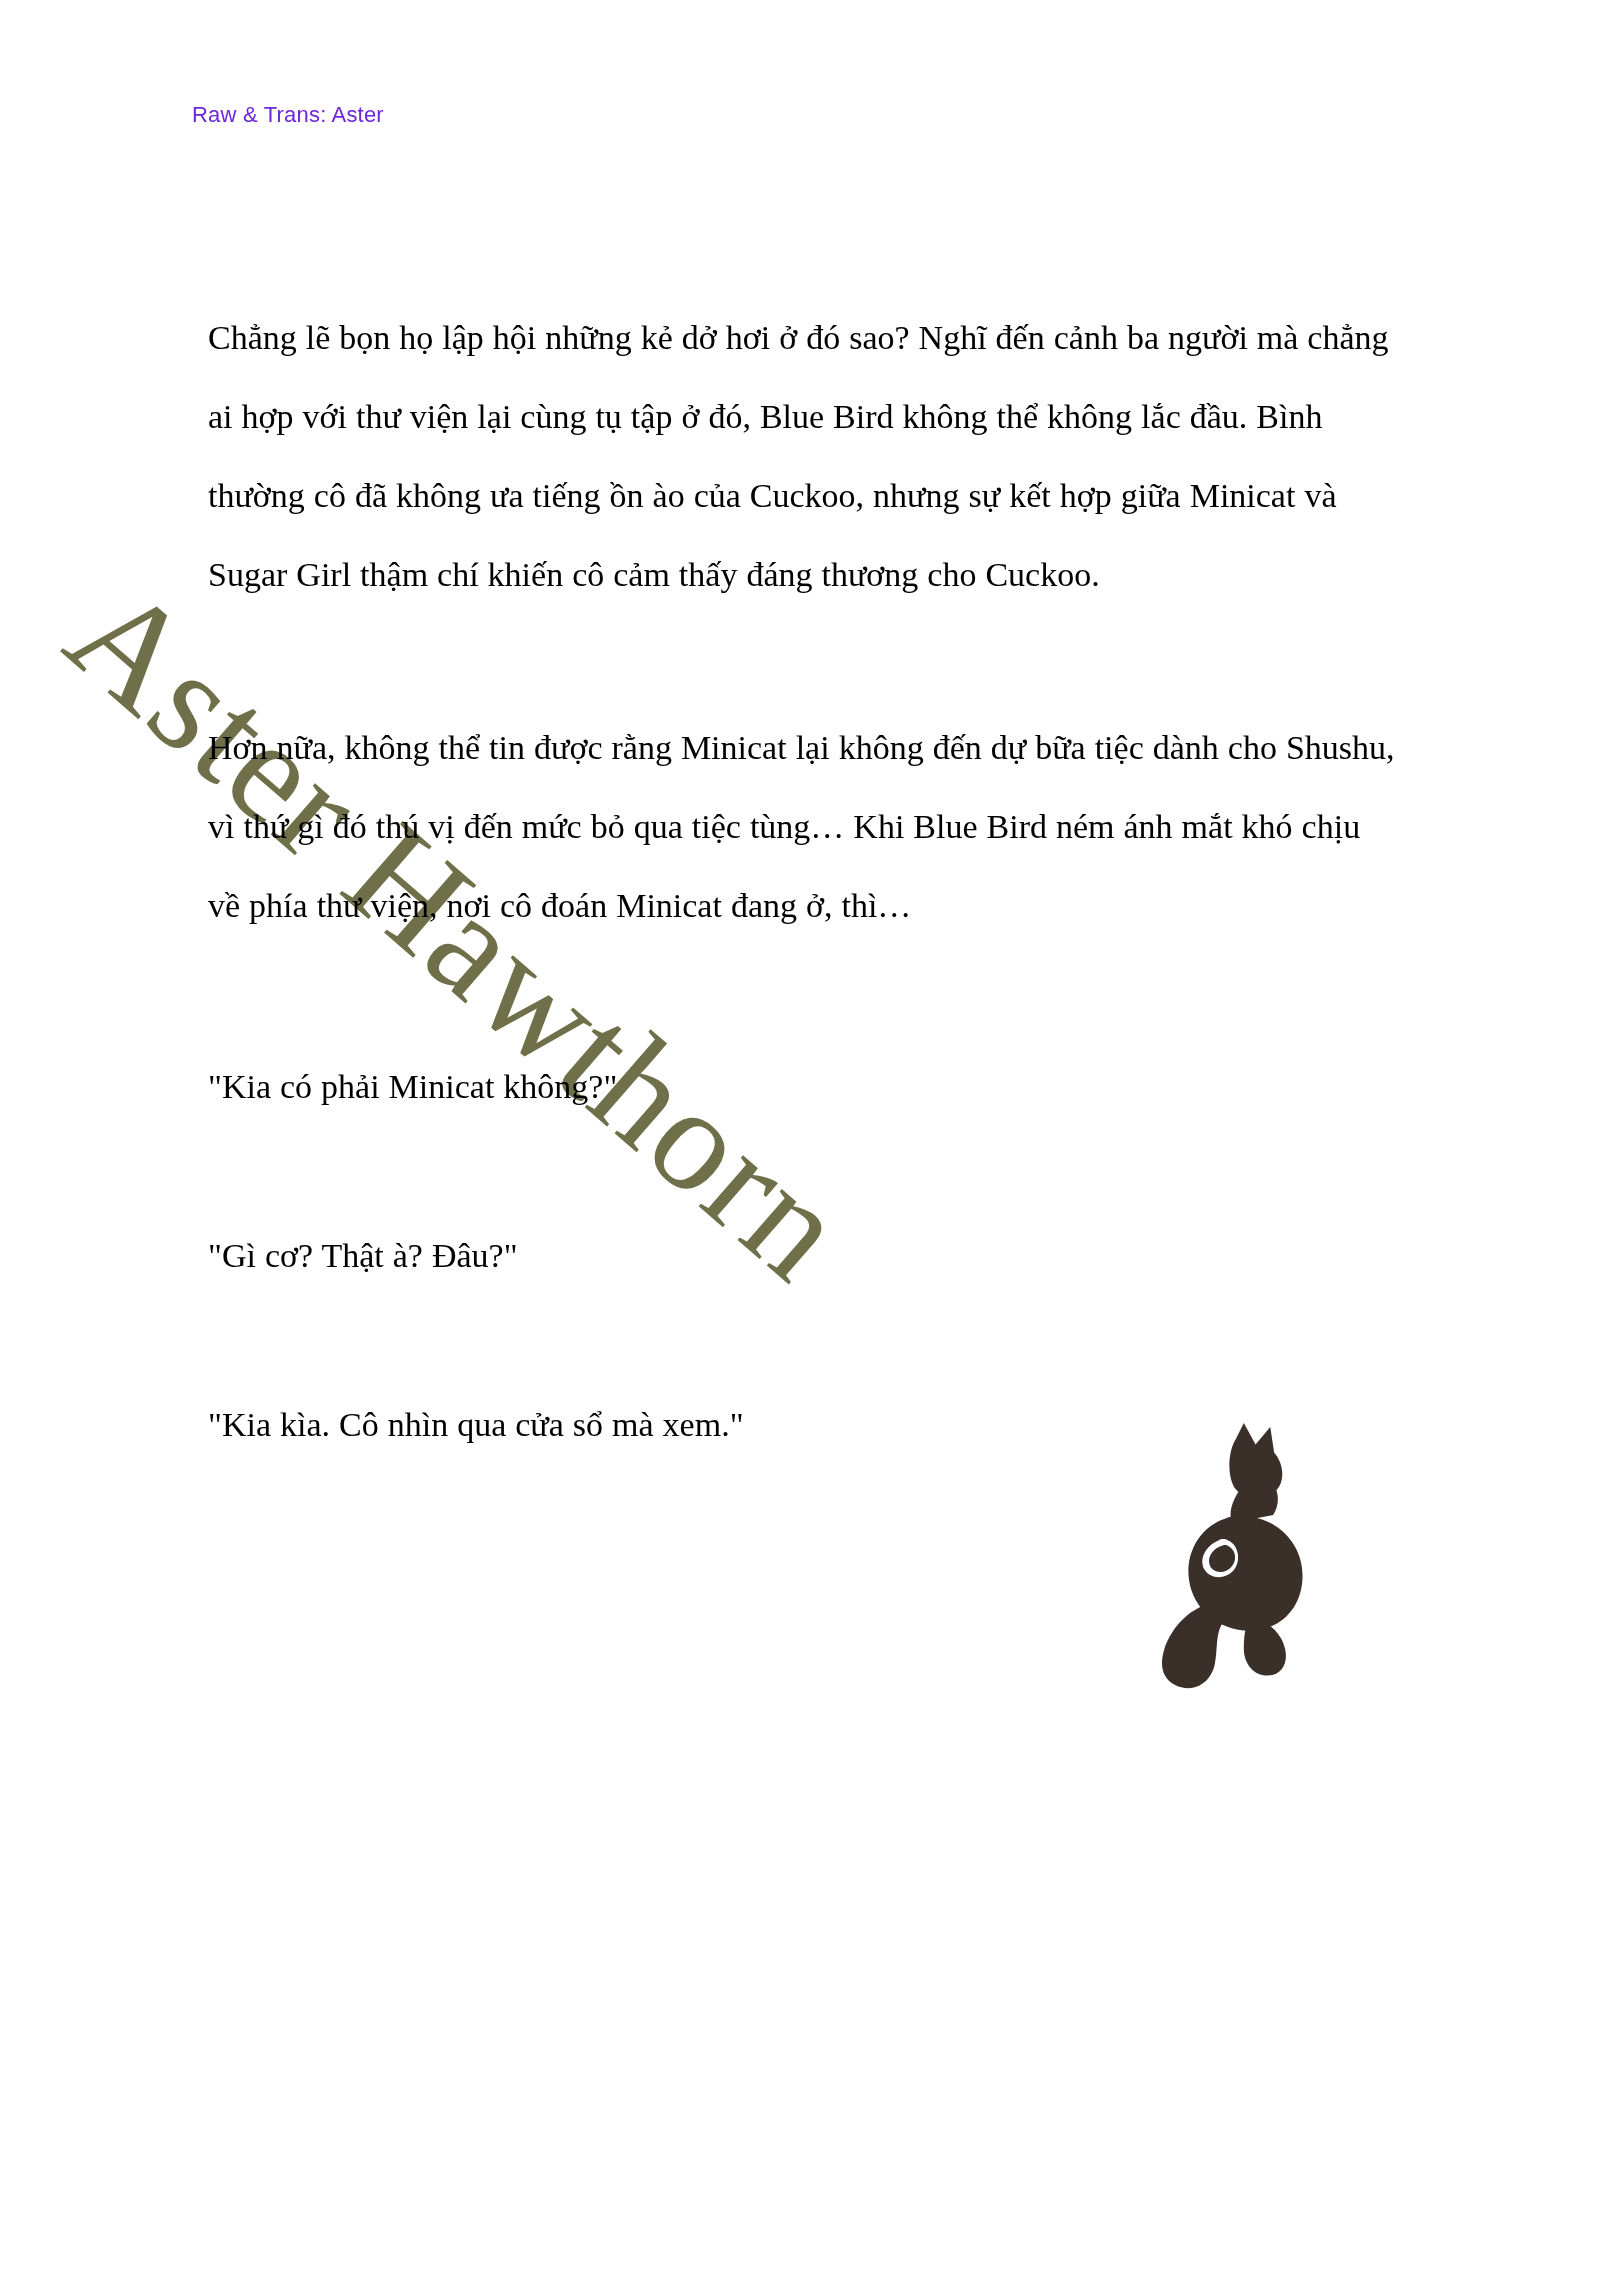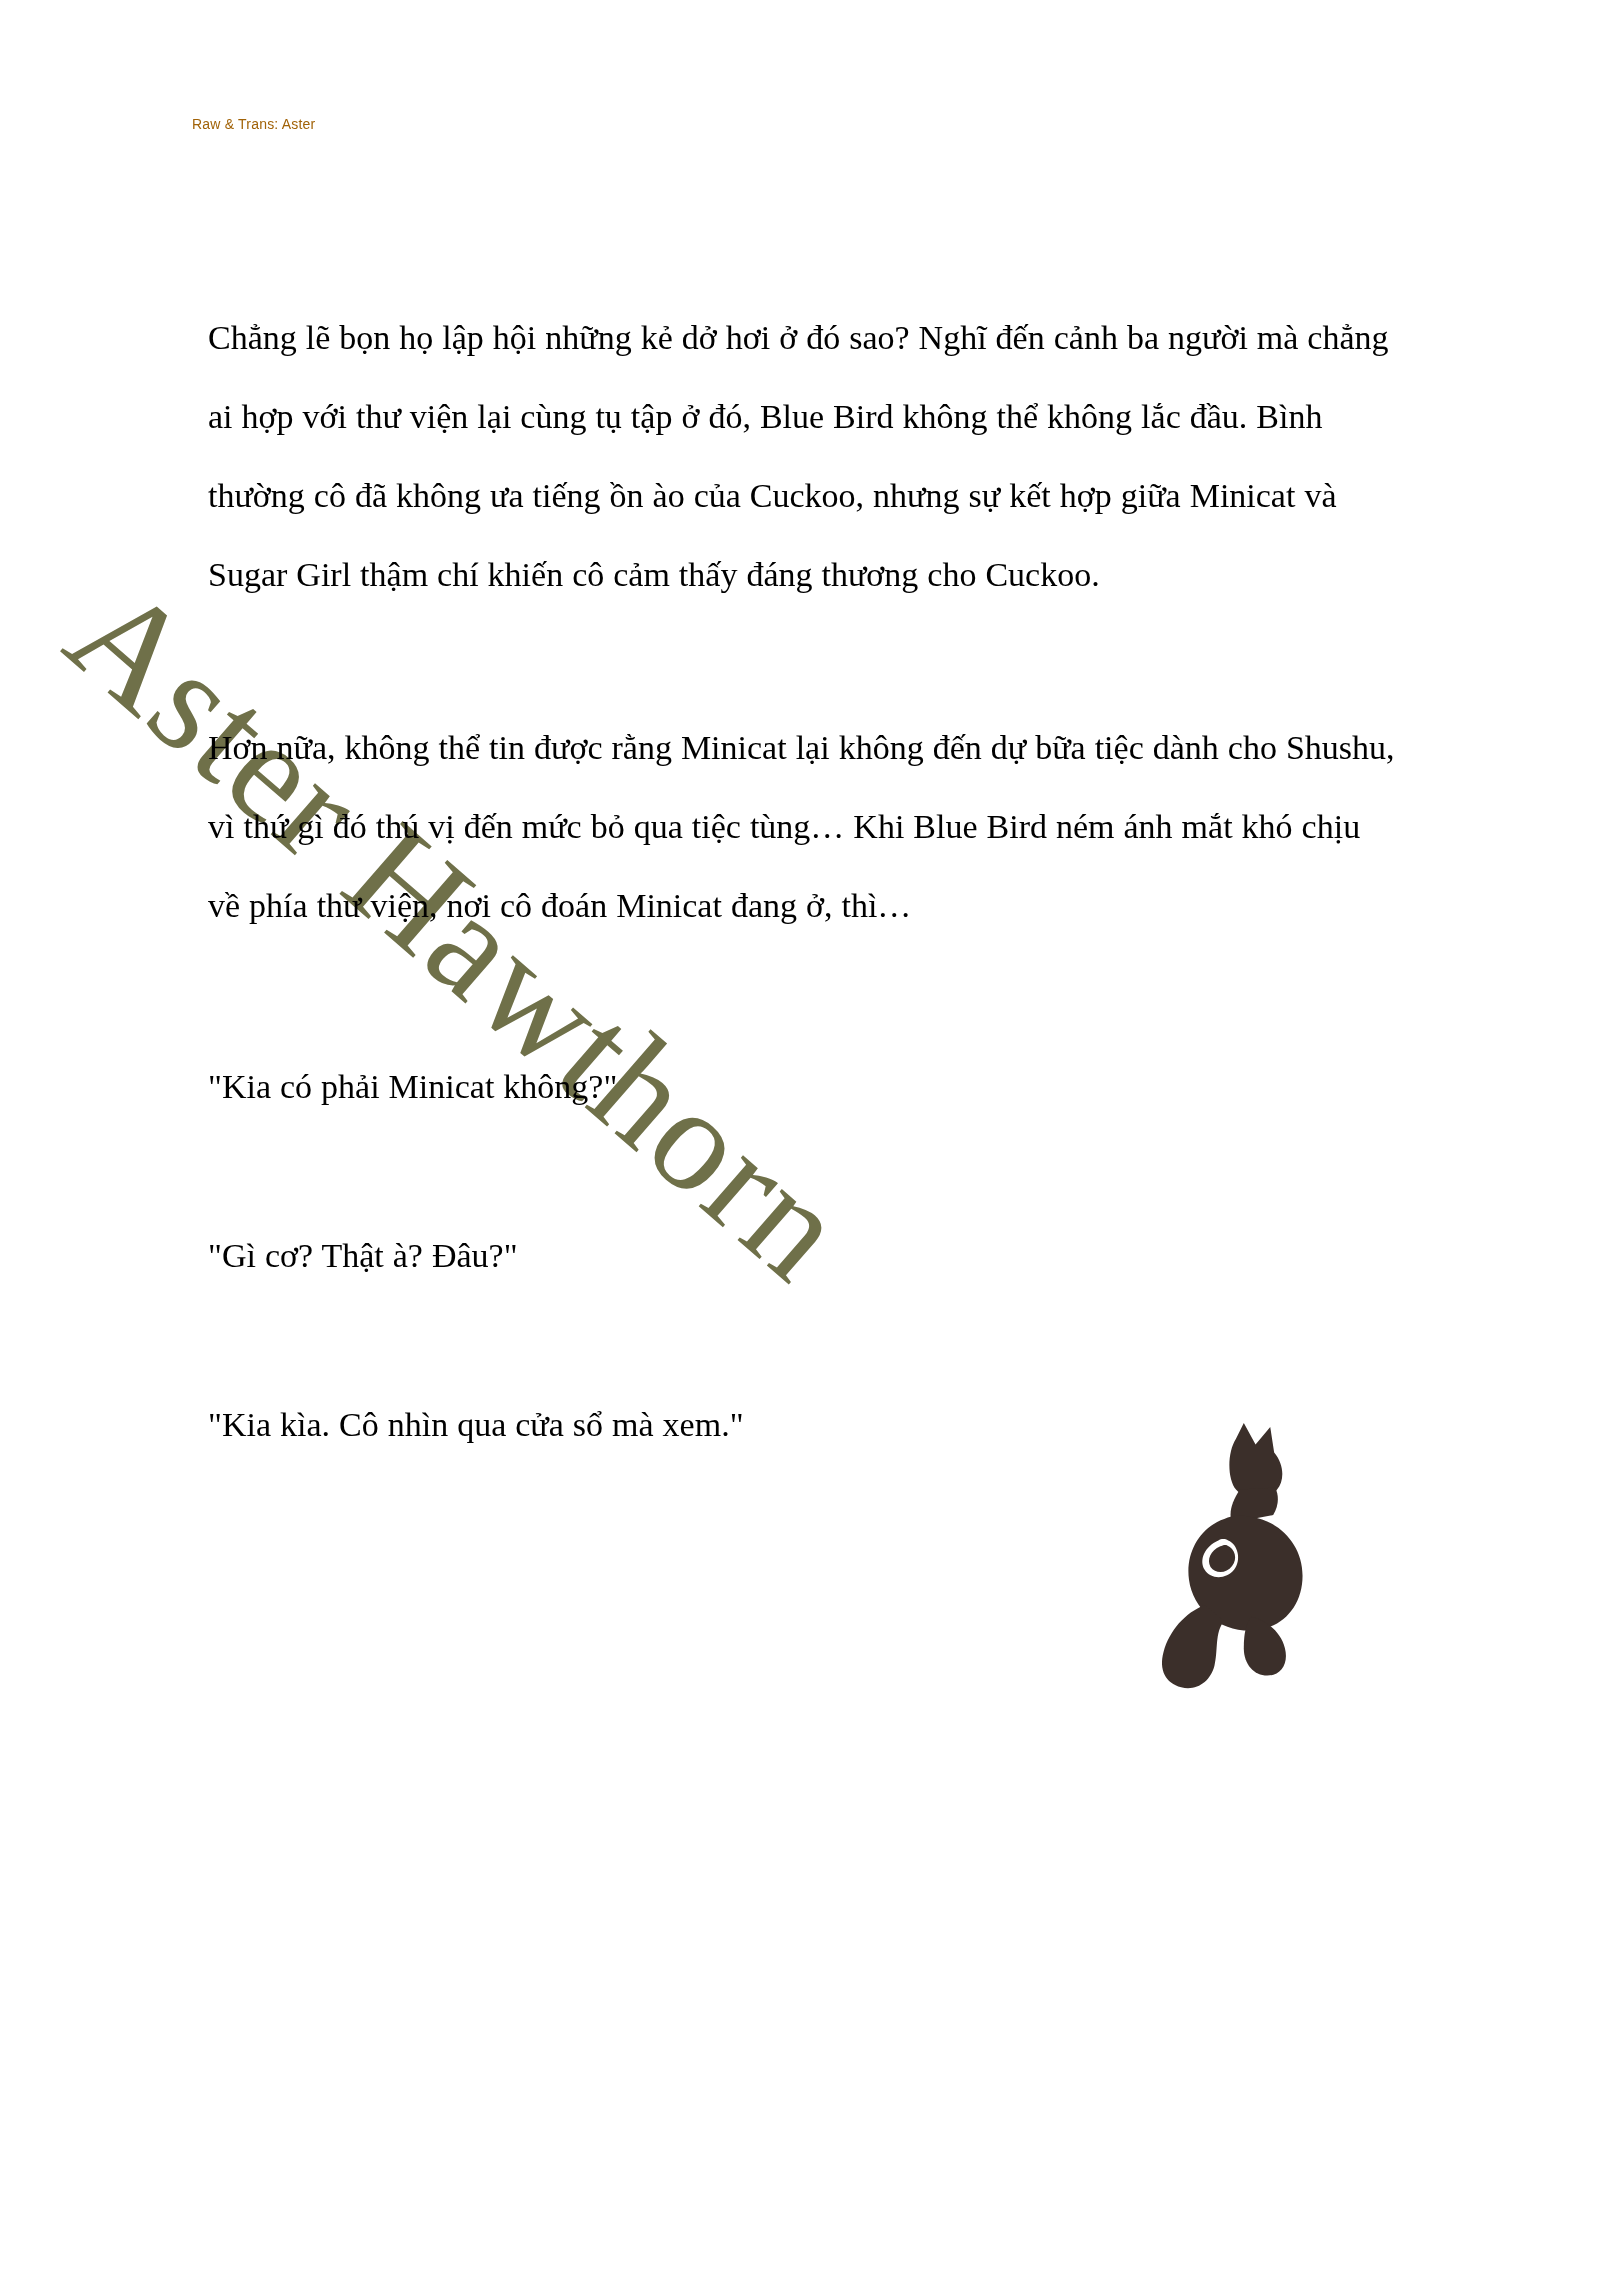--- a/index.html
+++ b/index.html
@@ -17,25 +17,25 @@
     width: 1621px;
     height: 2293px;
     background: #ffffff;
     overflow: hidden;
   }
 
   
   .page-header {
     position: absolute;
     left: 192px;
-    top: 116px;
+    top: 102px;
     font-family: "Liberation Sans", "DejaVu Sans", sans-serif;
-    font-size: 14px;
+    font-size: 22px;
     line-height: 1.2;
-    color: #a16207;
+    color: #6d28d9;
     letter-spacing: 0.2px;
     white-space: nowrap;
   }
 
   
   .content {
     position: absolute;
     left: 196px;
     top: 286px;
     width: 1215px;

